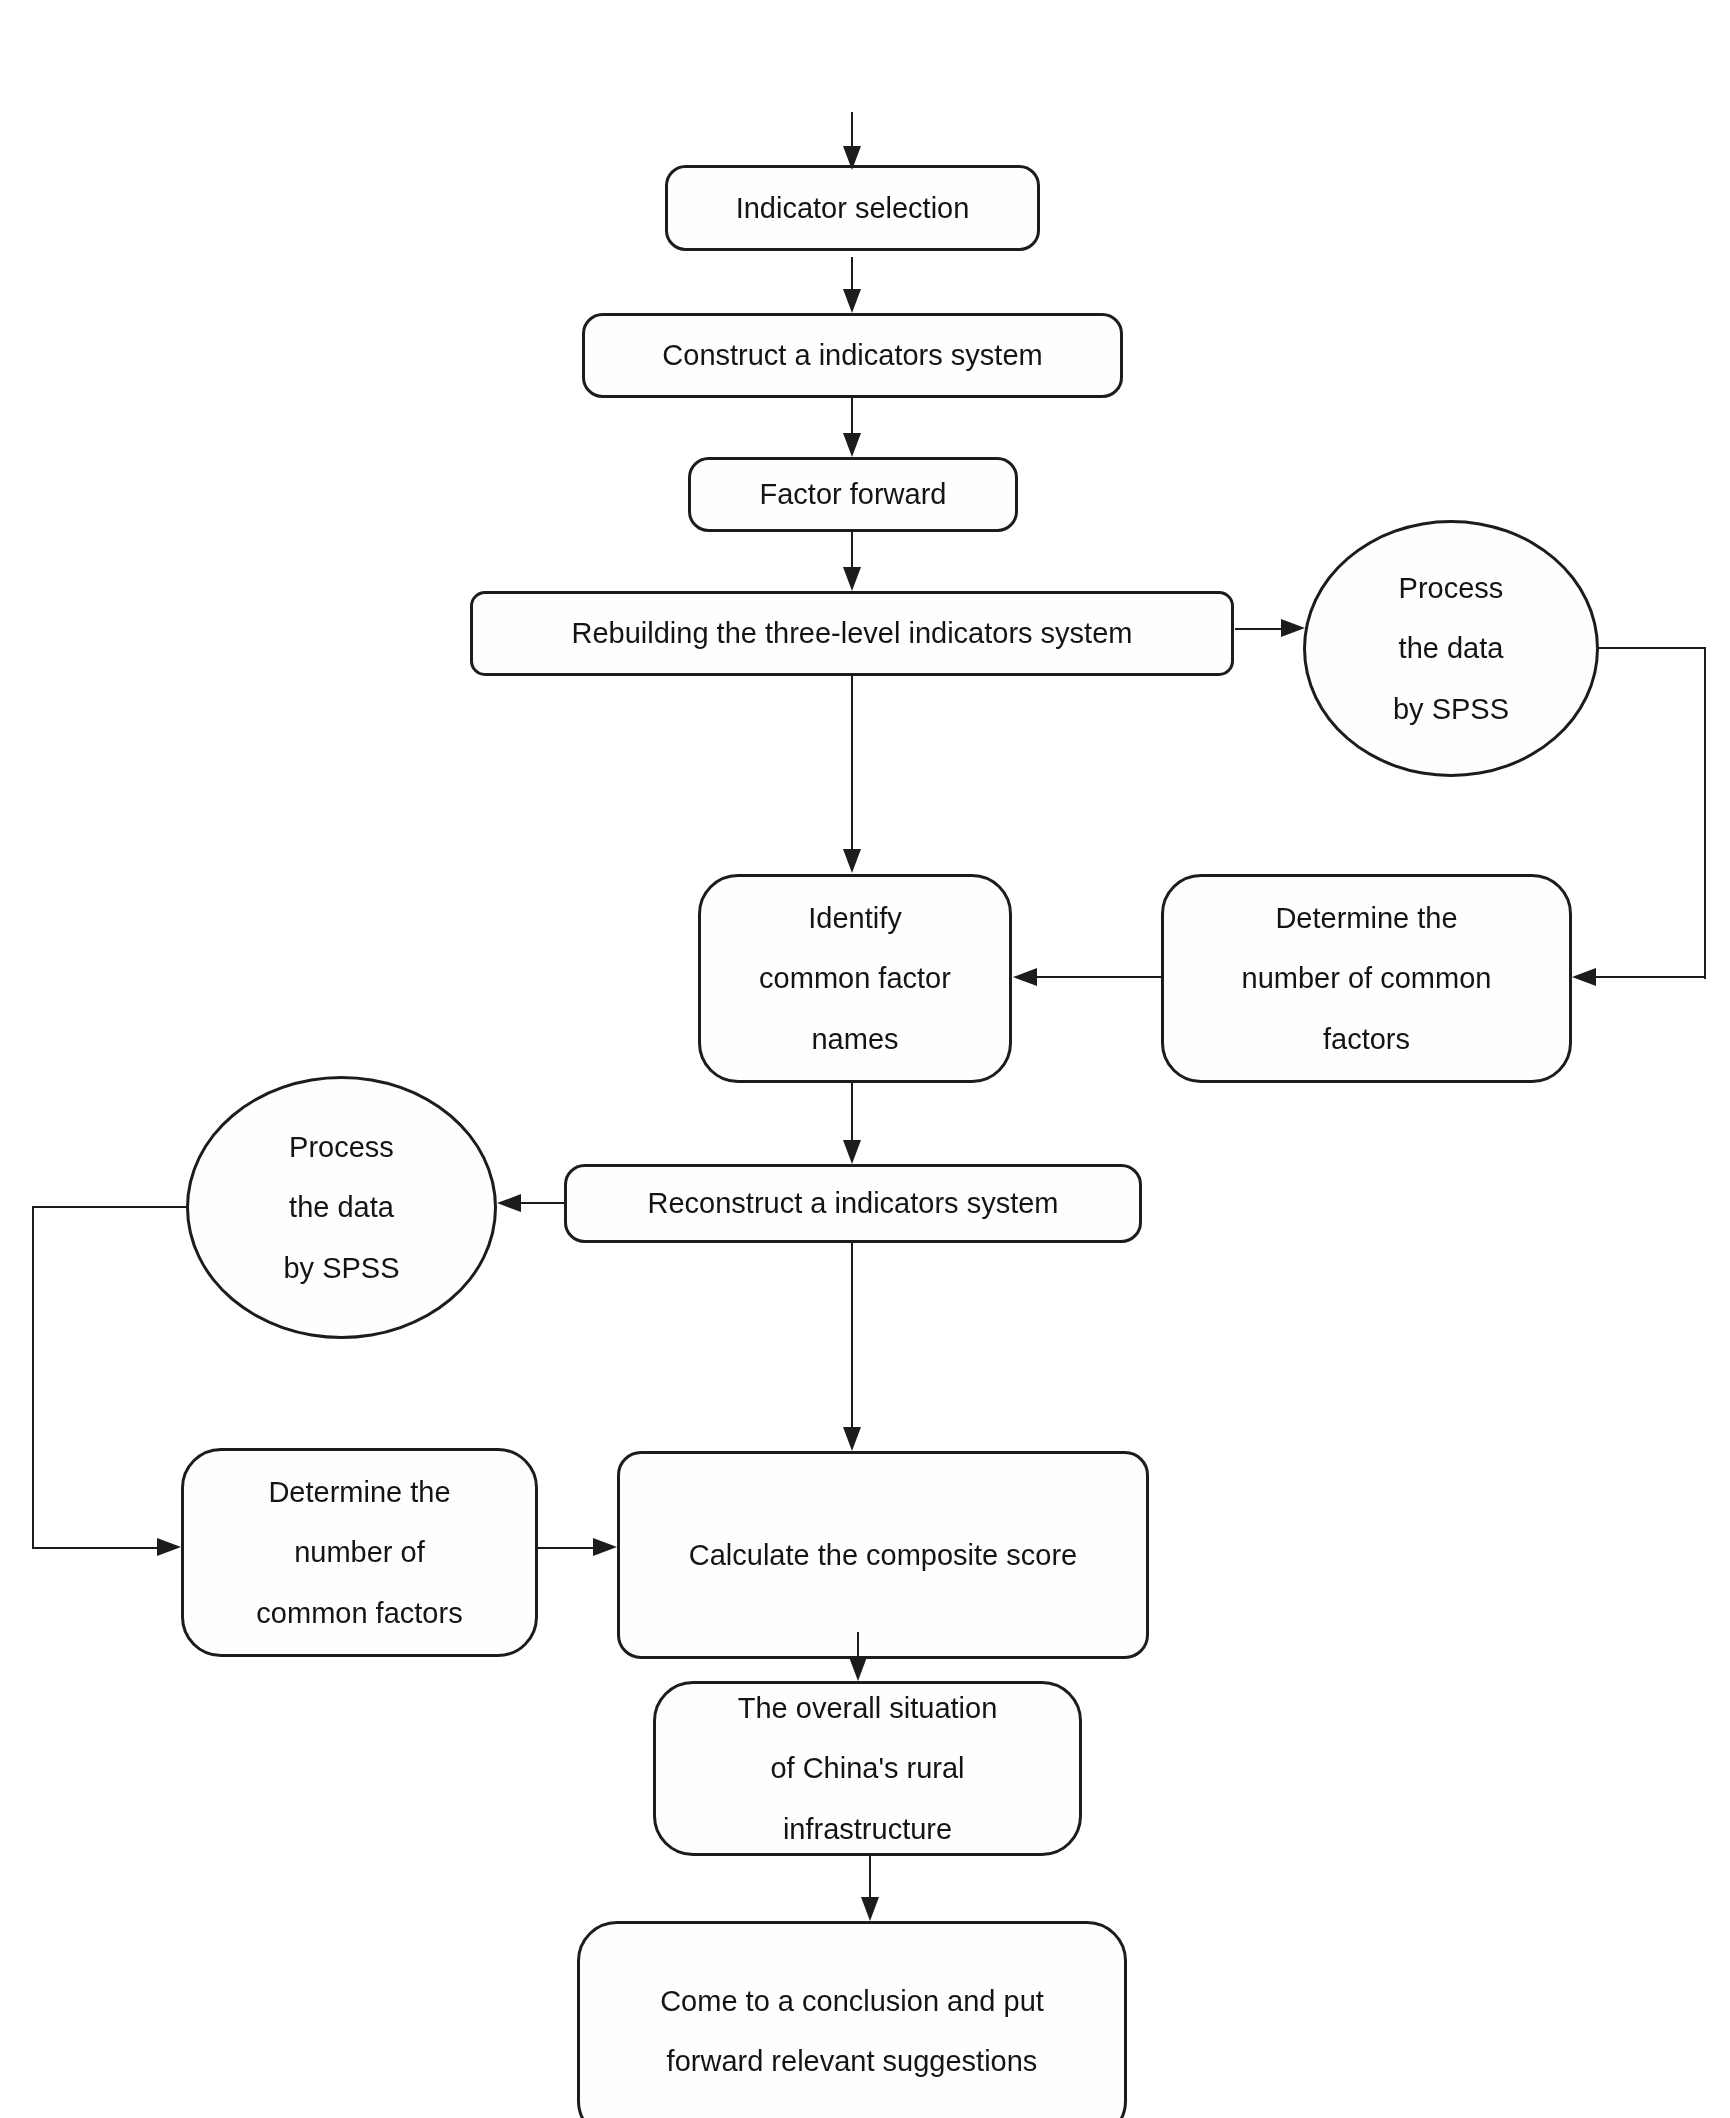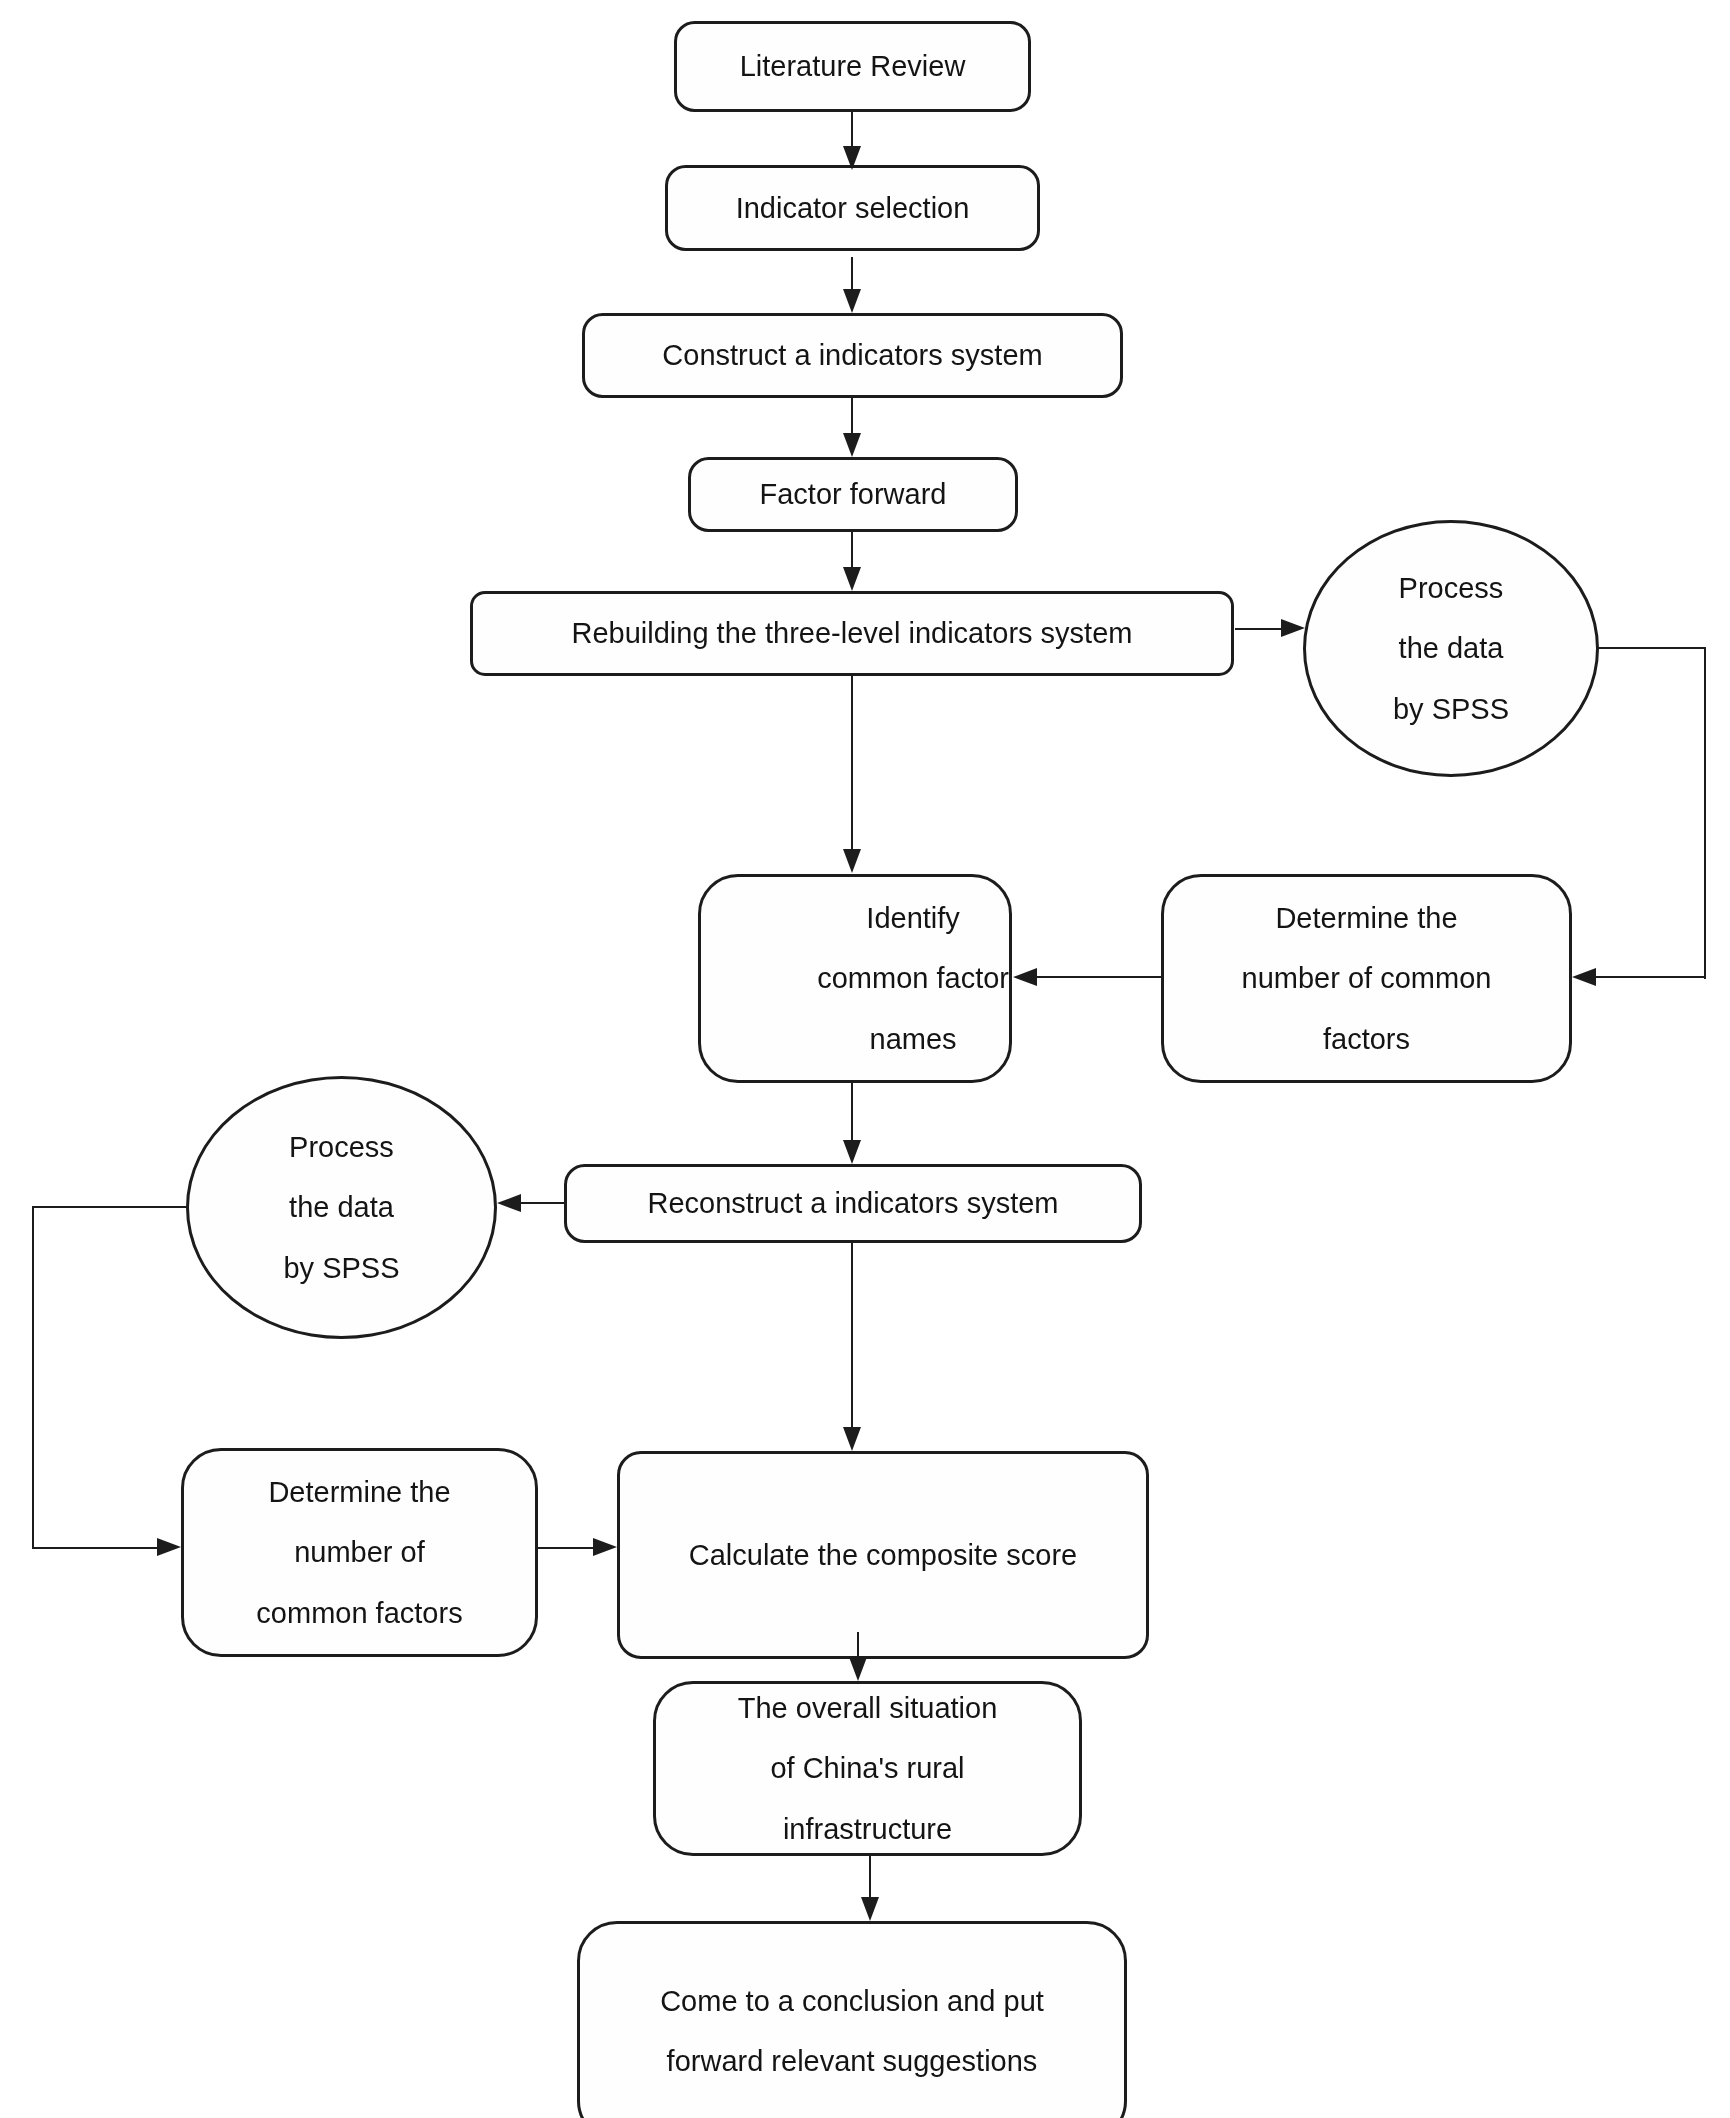--- a/index.html
+++ b/index.html
@@ -60,39 +60,36 @@
   .arrowhead.right{
     border-top:9.7px solid transparent;
     border-bottom:9.7px solid transparent;
     border-left:24px solid var(--line);
   }
 </style>
 </head>
 <body>
 
 <div class="stage" id="stage">
-    <div class="node rect" style="left: 674px; top: 21px; width: 357px; height: 91px; border-radius: 20.6px;">
-      <div class="label">Literature Review</div>
-    </div>
     <div class="node rect" style="left: 665px; top: 165px; width: 375px; height: 86px; border-radius: 20.6px;">
       <div class="label">Indicator selection</div>
     </div>
     <div class="node rect" style="left: 582px; top: 313px; width: 541px; height: 85px; border-radius: 20.6px;">
       <div class="label">Construct a indicators system</div>
     </div>
     <div class="node rect" style="left: 688px; top: 457px; width: 330px; height: 75px; border-radius: 20.6px;">
       <div class="label">Factor forward</div>
     </div>
     <div class="node rect" style="left: 470px; top: 591px; width: 764px; height: 85px; border-radius: 15px;">
       <div class="label">Rebuilding the three-level indicators system</div>
     </div>
     <div class="node ellipse multi" style="left: 1303px; top: 520px; width: 296px; height: 257px;">
       <div class="label">Process<br>the data<br>by SPSS</div>
     </div>
-    <div class="node rect multi" style="left: 698px; top: 874px; width: 314px; height: 209px; border-radius: 40px; justify-content: flex-end;">
+    <div class="node rect multi" style="left: 698px; top: 874px; width: 314px; height: 209px; border-radius: 40px;">
       <div class="label">Identify<br>common factor<br>names</div>
     </div>
     <div class="node rect multi" style="left: 1161px; top: 874px; width: 411px; height: 209px; border-radius: 40px;">
       <div class="label">Determine the<br>number of common<br>factors</div>
     </div>
     <div class="node rect" style="left: 564px; top: 1164px; width: 578px; height: 79px; border-radius: 20.6px;">
       <div class="label">Reconstruct a indicators system</div>
     </div>
     <div class="node ellipse multi" style="left: 186px; top: 1076px; width: 311px; height: 263px;">
       <div class="label">Process<br>the data<br>by SPSS</div>

